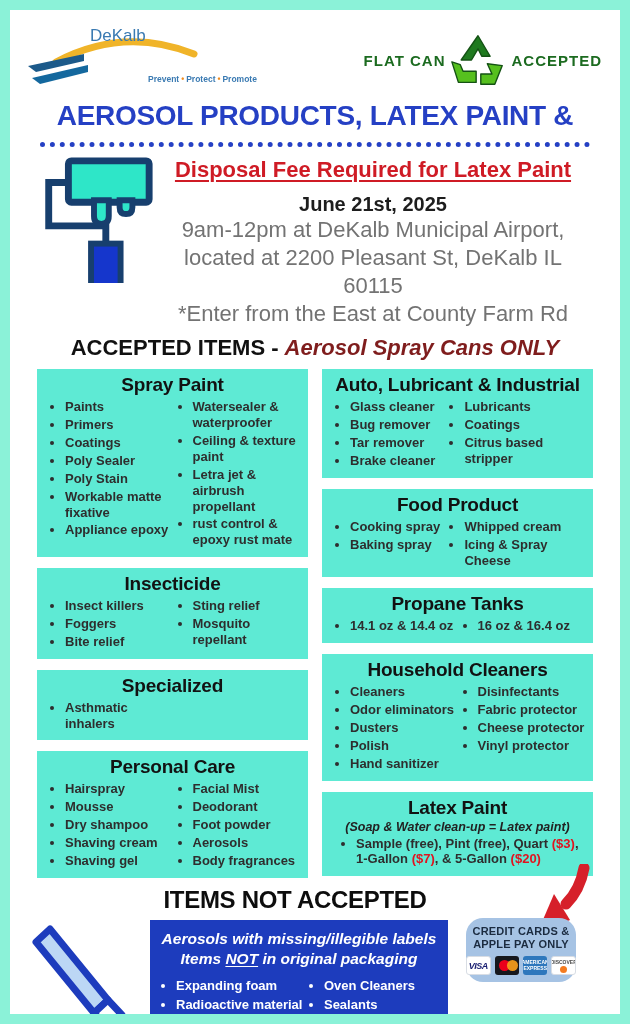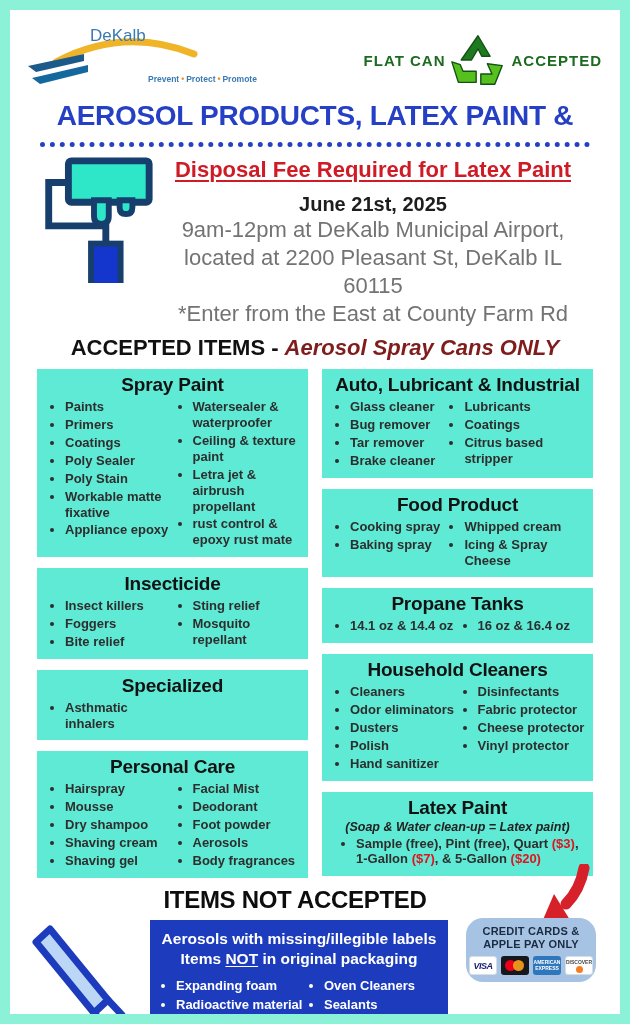--- a/index.html
+++ b/index.html
@@ -54,29 +54,29 @@
   .w2 ul:first-child { flex:0.9; }
   .w2 ul:last-child { flex:1.15; }
   .latex-sub { text-align:center; font-size:12.5px; font-style:italic; font-weight:bold; color:#222; margin-top:-2px; }
   .latex ul { margin-top:2px; }
   .red { color:#e01420; }
 
   
   .bottom { position:relative; height:188px; margin-top:8px; }
   .na-head { position:absolute; left:115px; top:0; width:340px; text-align:center; font-size:24px; font-weight:bold; color:#0d0d0d; letter-spacing:-0.3px; }
   .bluebox { position:absolute; left:140px; top:34px; width:298px; height:142px; background:#1d3cbd; color:#fff; padding:9px 8px 8px 8px; }
-  .bluebox .h { text-align:center; font-size:15.5px; font-weight:bold; line-height:1.3; }
+  .bluebox .h { text-align:center; font-size:15.5px; font-weight:bold; font-style:italic; line-height:1.3; }
   .bluebox .h .u { text-decoration:underline; text-underline-offset:2px; }
   .bluebox .bcols { margin-top:9px; }
   .bluebox .bcols ul { padding-left:18px; }
   .bluebox .bcols ul:first-child { flex:1.12; }
   .bluebox .bcols li { color:#fff; font-size:13px; font-weight:bold; margin-bottom:3px; }
   .brush { position:absolute; left:14px; top:36px; }
   .arrow { position:absolute; left:498px; top:-22px; }
-  .badge { position:absolute; left:456px; top:32px; width:130px; height:64px; background:#a6c3e4; border-radius:17px; text-align:center; padding-top:7px; }
+  .badge { position:absolute; left:456px; top:32px; width:110px; height:64px; background:#a6c3e4; border-radius:17px; text-align:center; padding-top:7px; }
   .badge .bt { font-size:11px; font-weight:bold; color:#1b2b40; line-height:1.25; letter-spacing:0.2px; }
   .cards { display:flex; justify-content:center; gap:4px; margin-top:4px; }
   .card { width:28px; height:19px; border-radius:3px; display:flex; align-items:center; justify-content:center; overflow:hidden; }
   .card.visa { background:#fff; border:1px solid #d8dde4; }
   .card.visa span { font-size:9px; font-weight:bold; font-style:italic; color:#1a1f71; letter-spacing:-0.5px; }
   .card.mc { background:#16181d; position:relative; }
   .card.mc i { position:absolute; width:11px; height:11px; border-radius:50%; top:4px; }
   .card.mc .c1 { left:4px; background:#eb001b; }
   .card.mc .c2 { left:12px; background:#f79e1b; opacity:0.92; }
   .card.amex { background:#2e77bc; }

